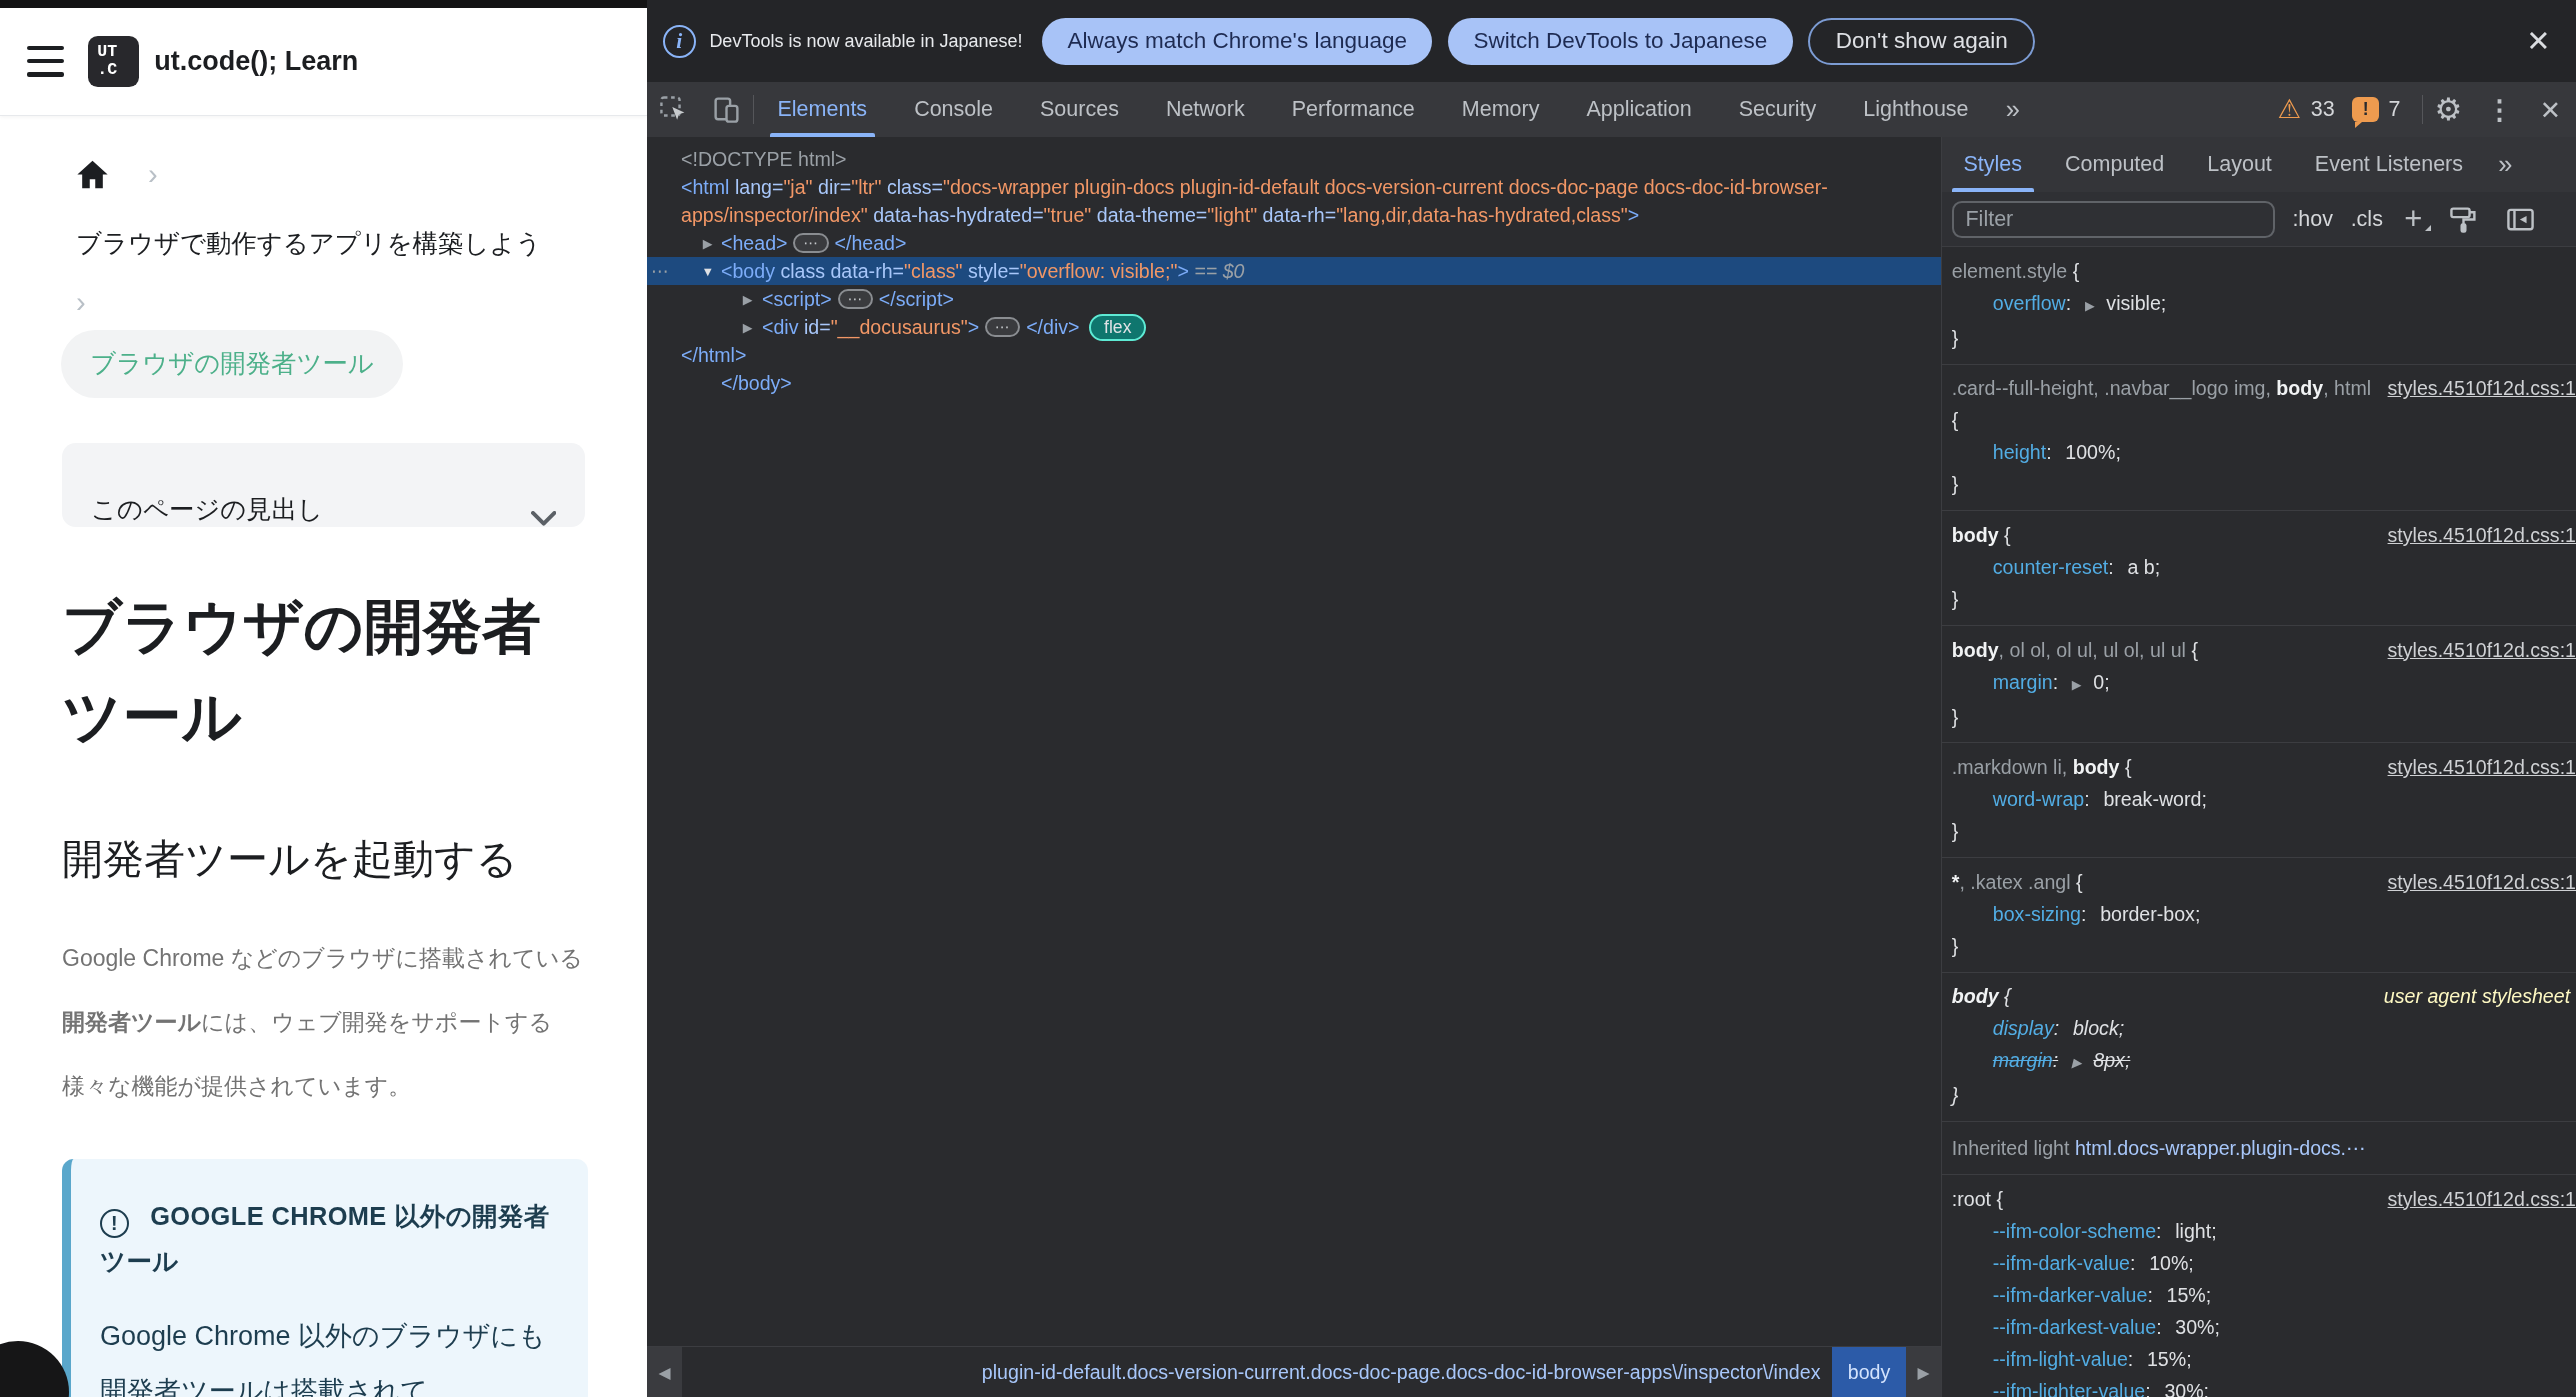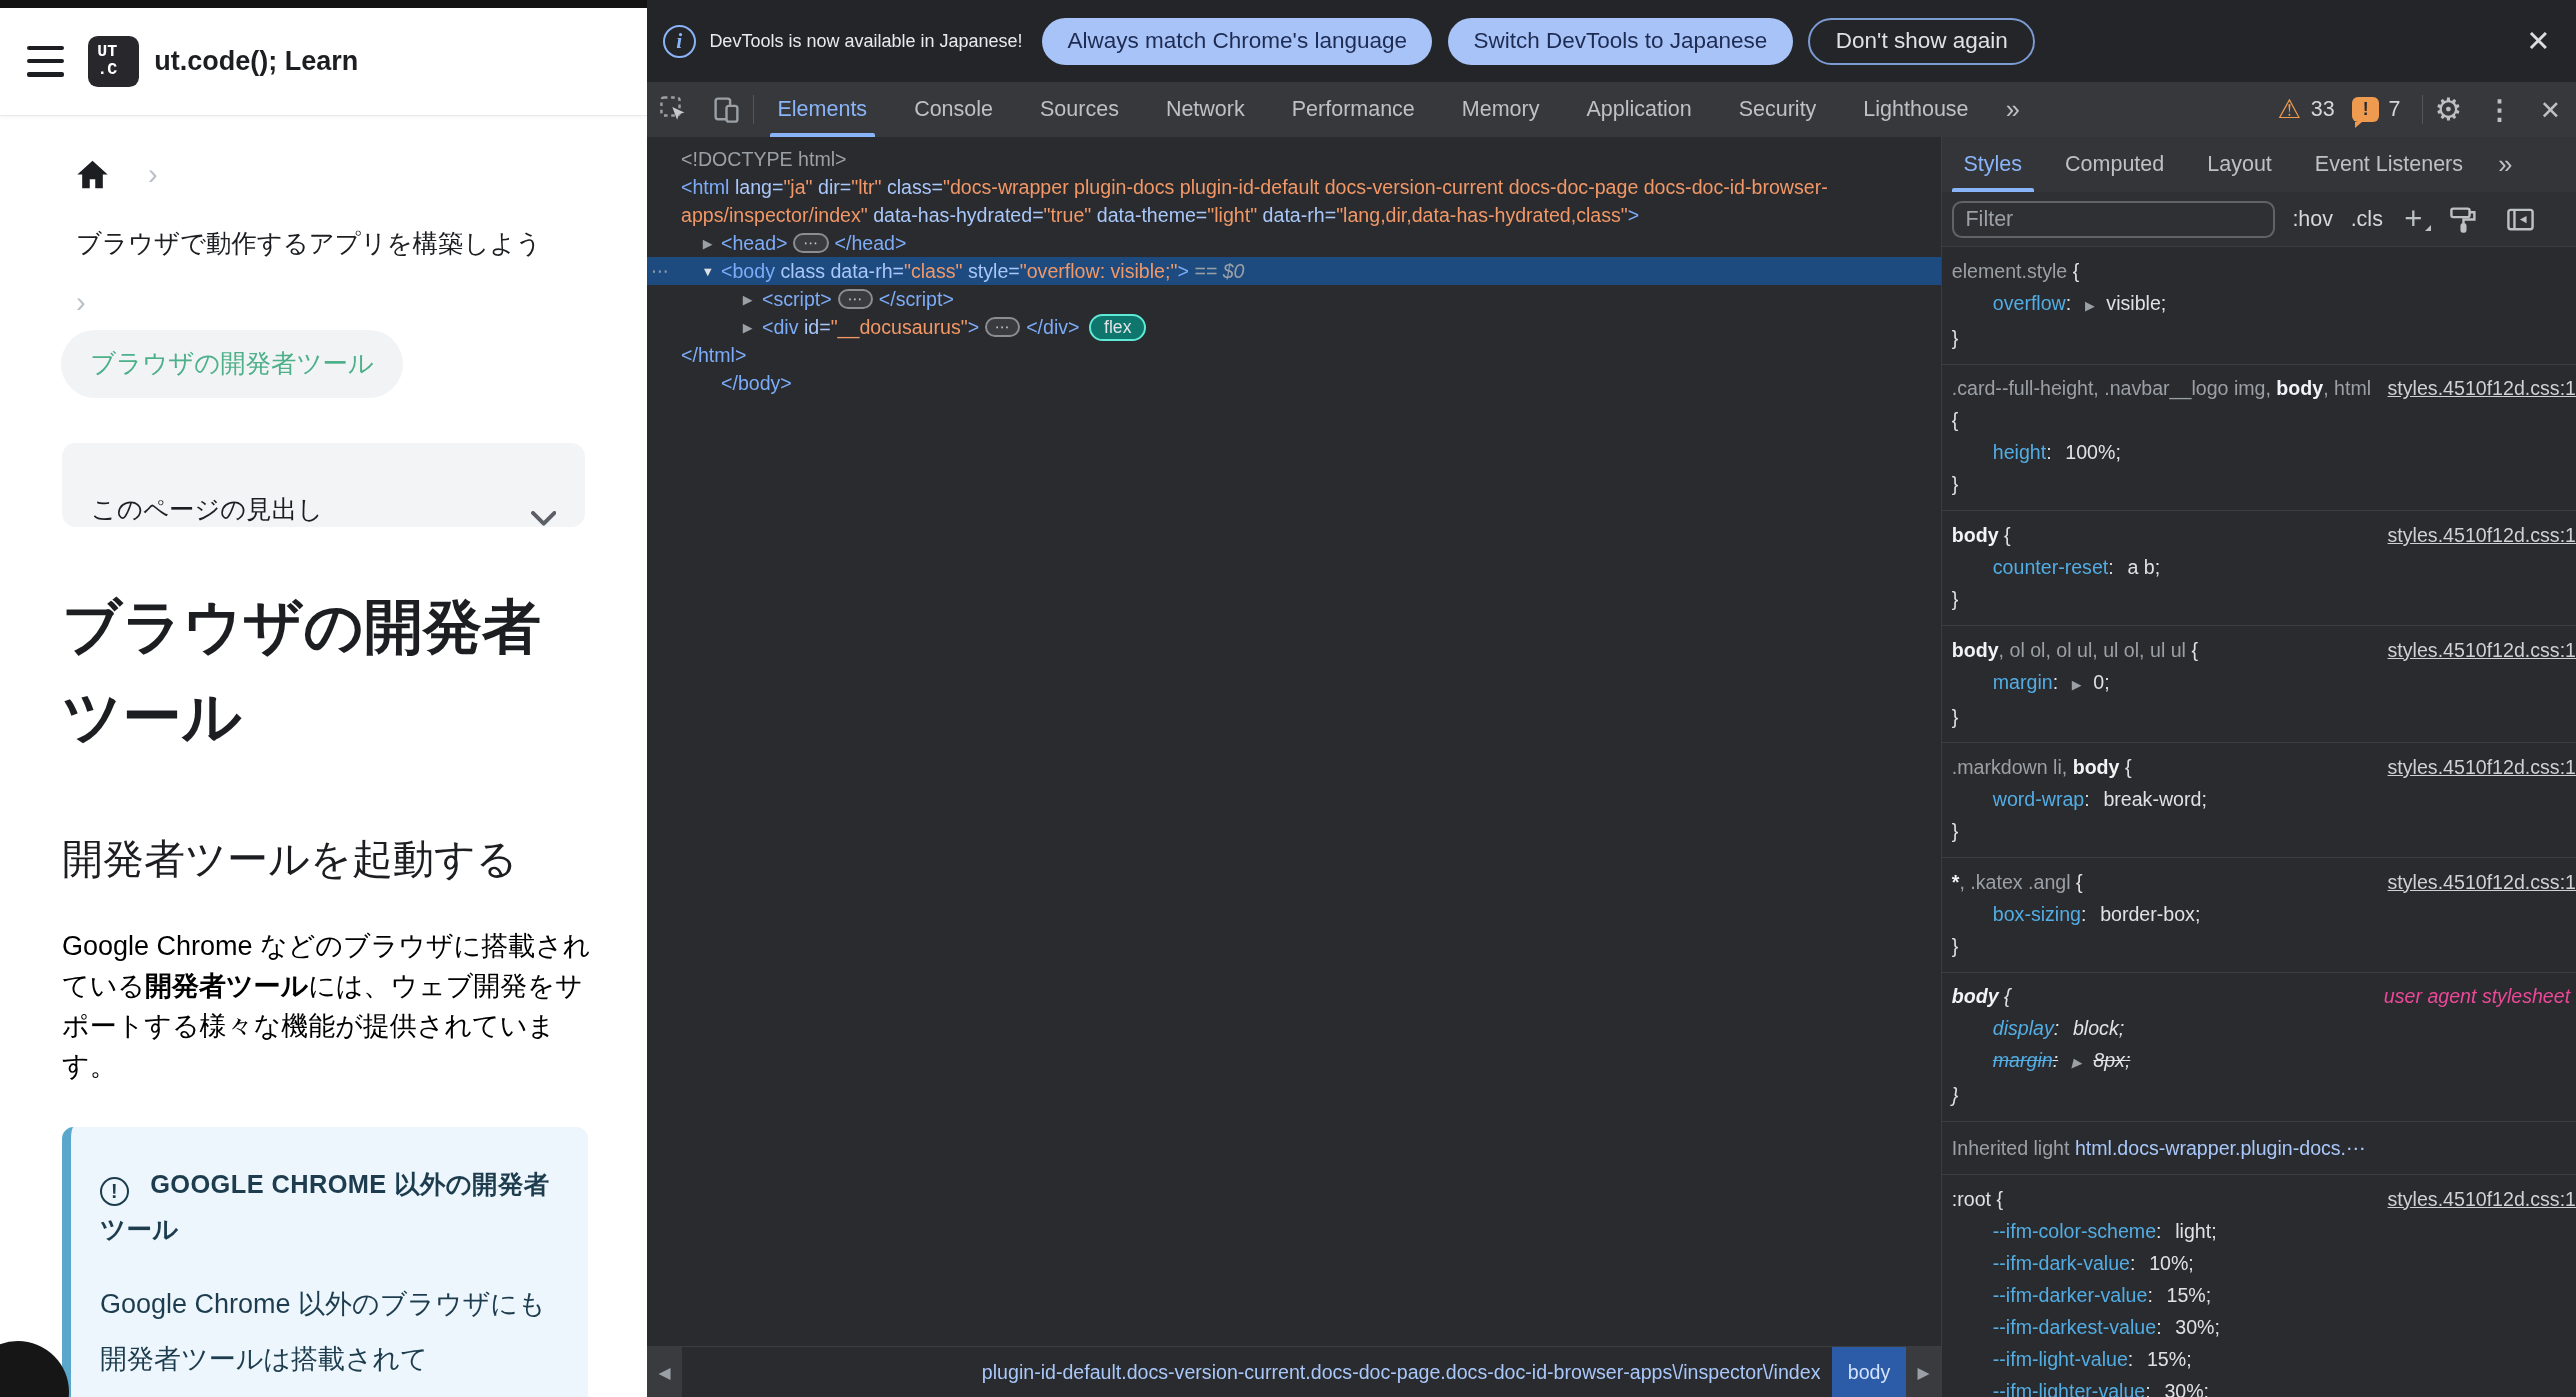--- a/index.html
+++ b/index.html
@@ -29,21 +29,21 @@
   .crumb-pill { display:inline-block; margin:13.7px 0 0 -14.7px; background:#f2f3f4; border-radius:978px;
                 padding:16.6px 29px; font-size:25.4px; color:#4db08a; }
 
   .toc-box { margin:45px 0 0 62px; width:523px; height:84px; background:#f3f4f6; border:none;
              border-radius:13.7px; display:flex; align-items:flex-end; padding:0 29px; cursor:pointer;
              font-family:inherit; font-size:25.4px; color:#1c1e21; }
   .toc-box svg { margin-left:auto; }
 
   .doc-h1 { margin:55px 59px 0 62px; font-size:59px; line-height:90px; font-weight:800; color:#1c1e21; width:533px; }
   .doc-h2 { margin:70px 0 0 62px; font-size:41px; font-weight:400; color:#1c1e21; }
-  .doc-para { margin:39px 0 0 62px; width:529px; font-size:27px; line-height:40px; color:#000000; }
+  .doc-para { margin:39px 0 0 62px; width:529px; font-size:23px; line-height:64px; color:#737373; }
   .doc-para strong { font-weight:700; }
 
   .callout { margin:41px 0 0 62px; width:526px; background:#edf6fc; border-left:9.8px solid #5aa7cb;
              border-radius:11.7px; padding:35px 29px 59px 29px; color:#1d3d4f; }
   .callout-title { font-size:25.4px; font-weight:700; line-height:45px; letter-spacing:0.4px; }
   .bang { display:inline-flex; width:29px; height:29px; border:2.9px solid #1d3d4f; border-radius:50%;
           align-items:center; justify-content:center; font-size:19.6px; font-weight:700; margin-right:13.7px;
           vertical-align:-4.9px; }
   .callout-body { margin-top:25.4px; font-size:27px; line-height:55px; color:#1d3d4f; }
 
@@ -137,21 +137,21 @@
   #styles-rules { position:absolute; left:0; top:110px; width:100%; bottom:0; overflow:hidden;
                   font-size:19.6px; line-height:32px; }
   .rule { padding:7.8px 0 9.8px 9.8px; border-bottom:1px solid #3c3d41; }
   .rule-head { display:flex; align-items:flex-start; }
   .selw { flex:1; min-width:0; }
   .s-gray { color:#9aa0a6; }
   .s-match { color:#f1f3f4; font-weight:700; }
   .s-plain { color:#dfe1e4; }
   .s-brace { color:#dfe1e4; }
   .src { color:#cfd1d4; text-decoration:underline; white-space:nowrap; margin-left:11.7px; cursor:pointer; }
-  .note { color:#ec4899; font-style:italic; white-space:nowrap; margin-left:5px; margin-right:5.9px; }
+  .note { color:#fef9c3; font-style:italic; white-space:nowrap; margin-left:5px; margin-right:5.9px; }
   .prop { padding-left:41px; cursor:default; }
   .pname { color:#52ade4; }
   .pcolon { color:#dfe1e4; margin-right:13.7px; }
   .parrow { color:#9aa0a6; font-size:12.7px; margin-right:11.7px; }
   .pval { color:#dfe1e4; }
   .strike .pname, .strike .pcolon, .strike .pval { text-decoration:line-through; }
   .pclose { color:#dfe1e4; }
   .rule.ua .selw, .rule.ua .prop, .rule.ua .pclose { font-style:italic; }
   .inherit { padding:9.8px 9.8px; border-bottom:1px solid #3c3d41; color:#9aa0a6; }
   .lav { color:#a8c7fa; cursor:pointer; }

